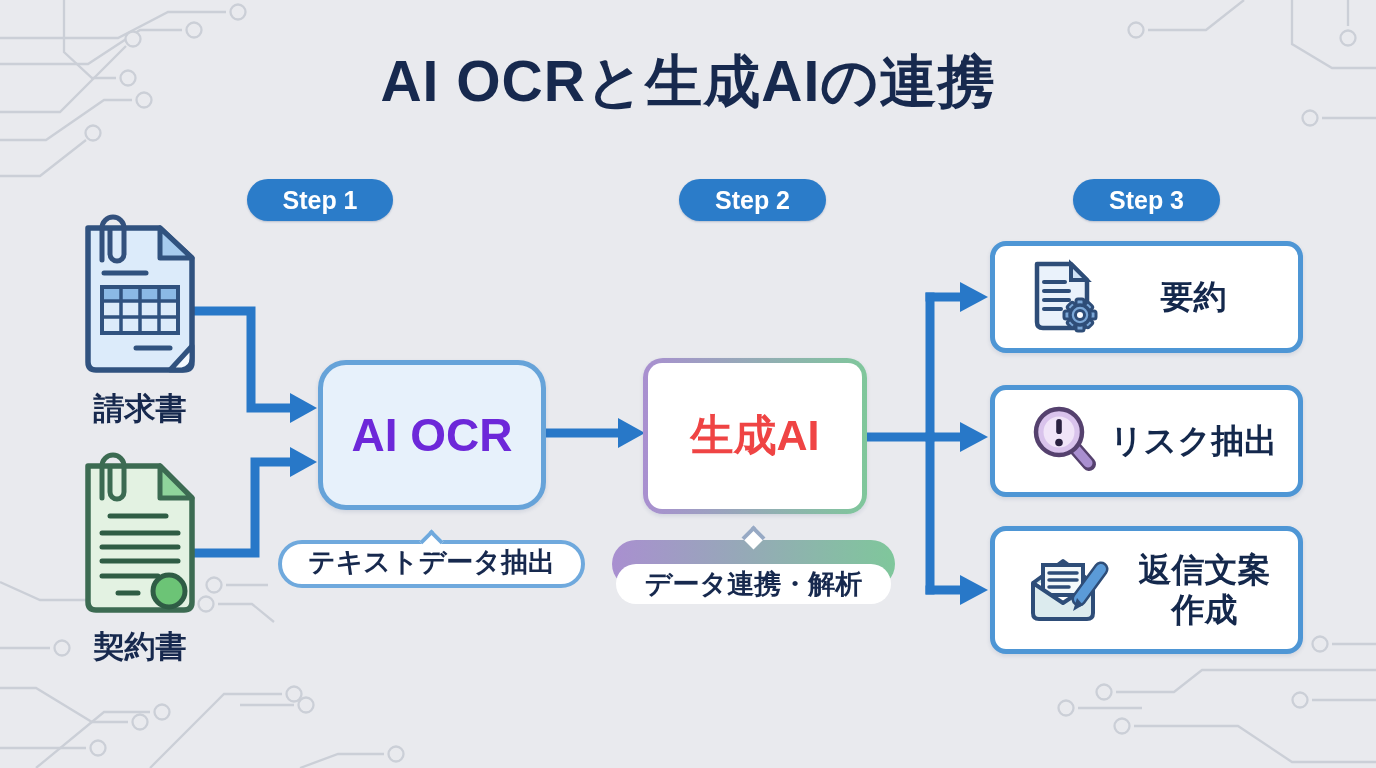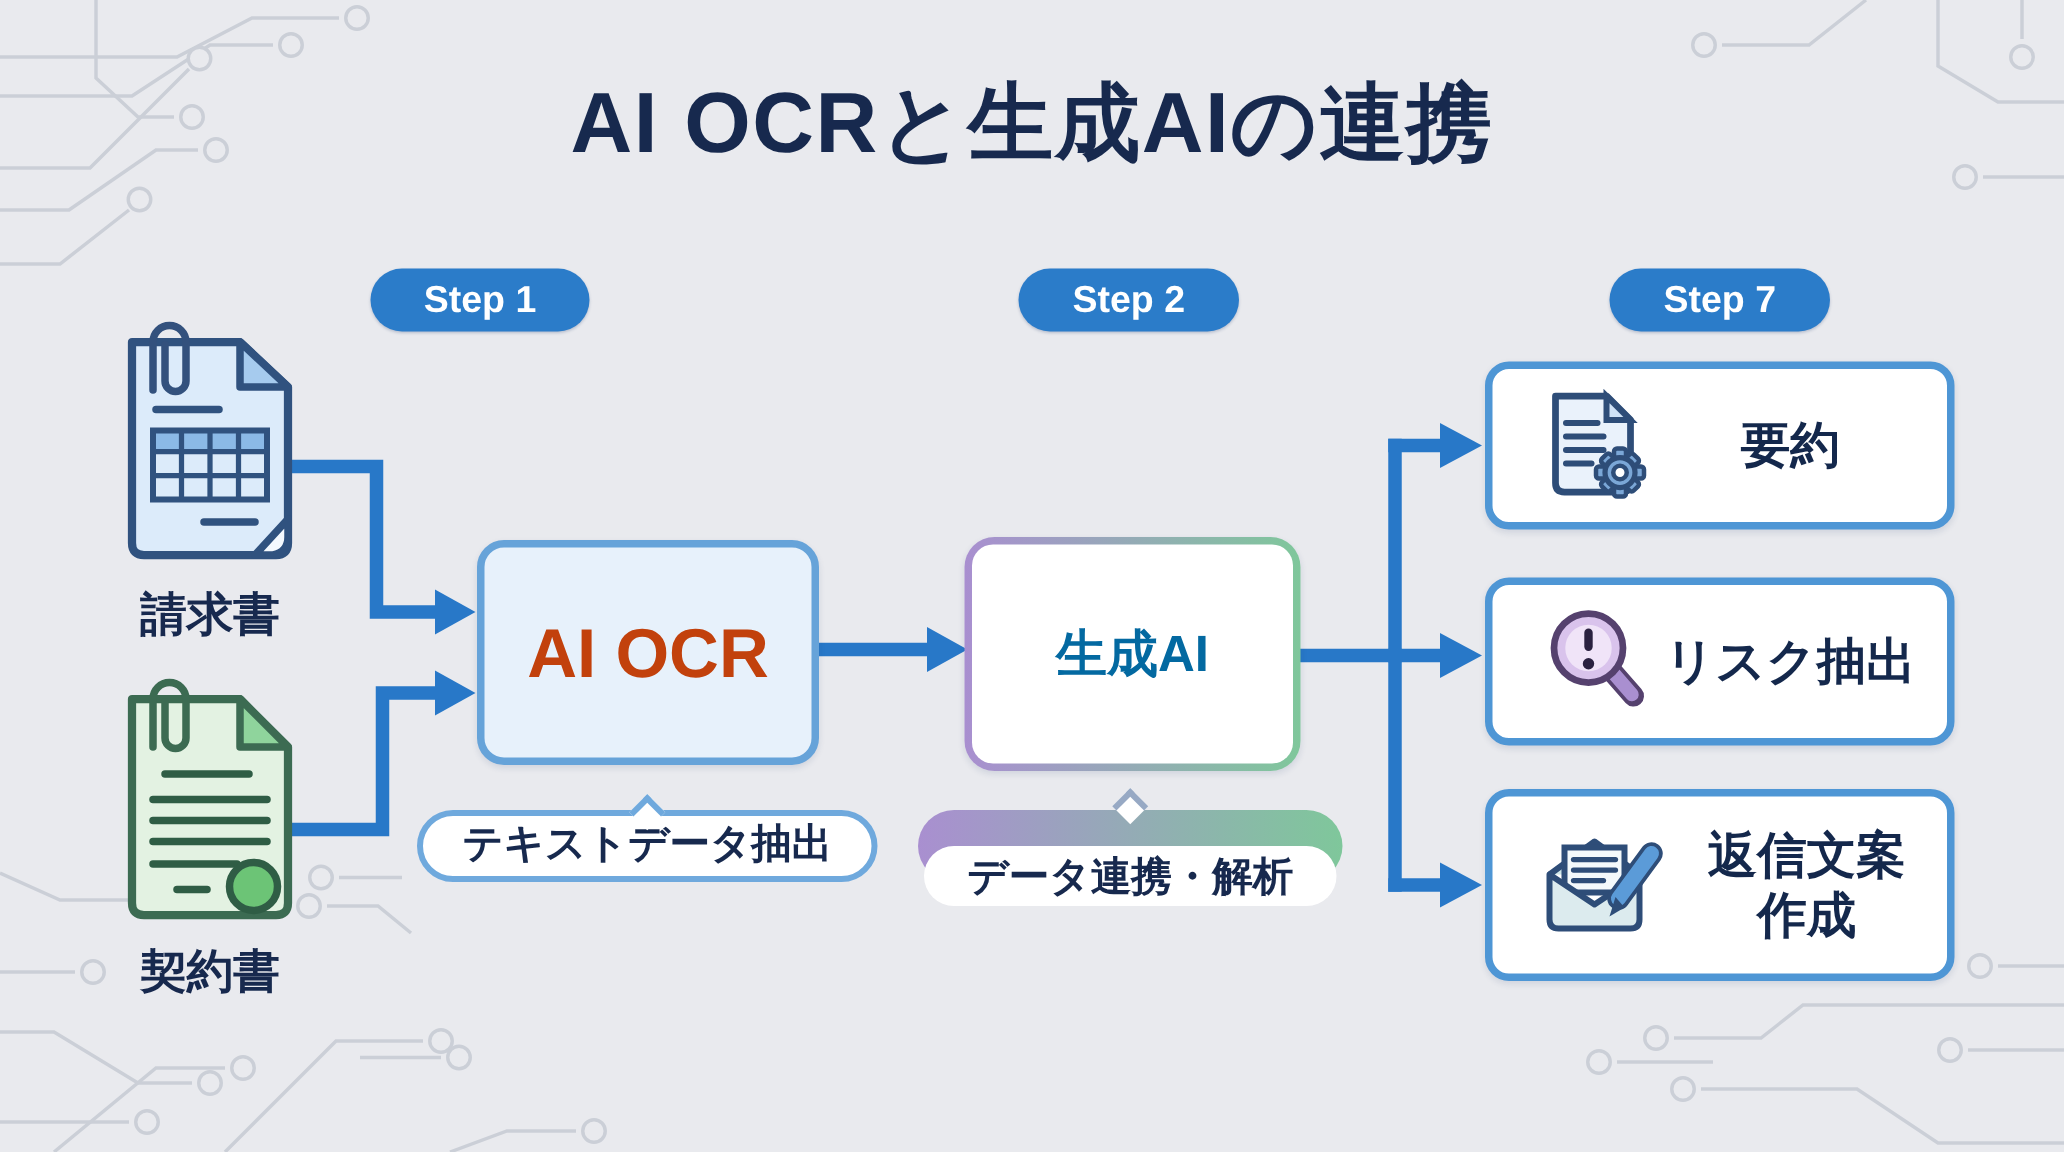--- a/index.html
+++ b/index.html
@@ -29,34 +29,34 @@
   #step3 { left:1073px; top:179px; width:147px; }
 
   .doc-group { position:absolute; z-index:3; width:200px; text-align:center; }
   #doc-invoice { left:40px; top:210px; }
   #doc-contract { left:40px; top:446px; }
   .doc-label { font-size:31px; font-weight:800; color:#17294e; margin-top:4px; }
 
   .node { position:absolute; z-index:3; display:flex; align-items:center; justify-content:center; }
   .ocr-box {
     left:318px; top:360px; width:228px; height:150px;
-    background:#e7f1fb; border:5px solid #66a3d9; border-radius:18px;
-    font-size:46px; font-weight:800; color:#c2410c;
+    background:#e7f1fb; border:5px solid #66a3d9; border-radius:28px;
+    font-size:46px; font-weight:800; color:#6d28d9;
     box-shadow:0 2px 4px rgba(30,60,110,.12);
   }
   .genai-outer {
     left:643px; top:358px; width:224px; height:156px;
     background:linear-gradient(90deg,#a98fd0,#7fc79b);
     border-radius:20px; padding:5px;
     box-shadow:0 2px 4px rgba(30,60,110,.12);
   }
   .genai-inner {
     width:100%; height:100%; background:#ffffff; border-radius:14px;
     display:flex; align-items:center; justify-content:center;
-    font-size:34px; font-weight:800; color:#0369a1;
+    font-size:43px; font-weight:800; color:#ef4444;
   }
 
   .bubble {
     position:absolute; z-index:3; height:48px;
     display:flex; justify-content:center;
     font-size:27px; font-weight:800; color:#17294e;
   }
   .bubble-blue {
     left:278px; top:540px; width:307px;
     background:#ffffff; border:4px solid #6fa9dd; border-radius:26px;
@@ -149,21 +149,21 @@
         <circle cx="1300" cy="700" r="7.5" fill="#e9eaee"></circle>
       <polyline points="1376,644 1332,644"></polyline>
         <circle cx="1320" cy="644" r="7.5" fill="#e9eaee"></circle>
     </g>
   </svg>
 
   <h1 class="title">AI OCRと生成AIの連携</h1>
 
   <div class="step-badge" id="step1">Step 1</div>
   <div class="step-badge" id="step2">Step 2</div>
-  <div class="step-badge" id="step3">Step 7</div>
+  <div class="step-badge" id="step3">Step 3</div>
 
   <svg class="connectors" width="1376" height="768" viewBox="0 0 1376 768">
     <g stroke="#2878c8" stroke-width="9" fill="none" stroke-linecap="square" stroke-linejoin="miter">
       <polyline points="192,311 251,311 251,408 292,408"></polyline>
       <polyline points="192,553 255,553 255,462 292,462"></polyline>
       <line x1="548" y1="433" x2="620" y2="433"></line>
       <line x1="865" y1="437" x2="930" y2="437"></line>
       <line x1="930" y1="297" x2="930" y2="590"></line>
       <line x1="930" y1="297" x2="962" y2="297"></line>
       <line x1="930" y1="437" x2="962" y2="437"></line>

